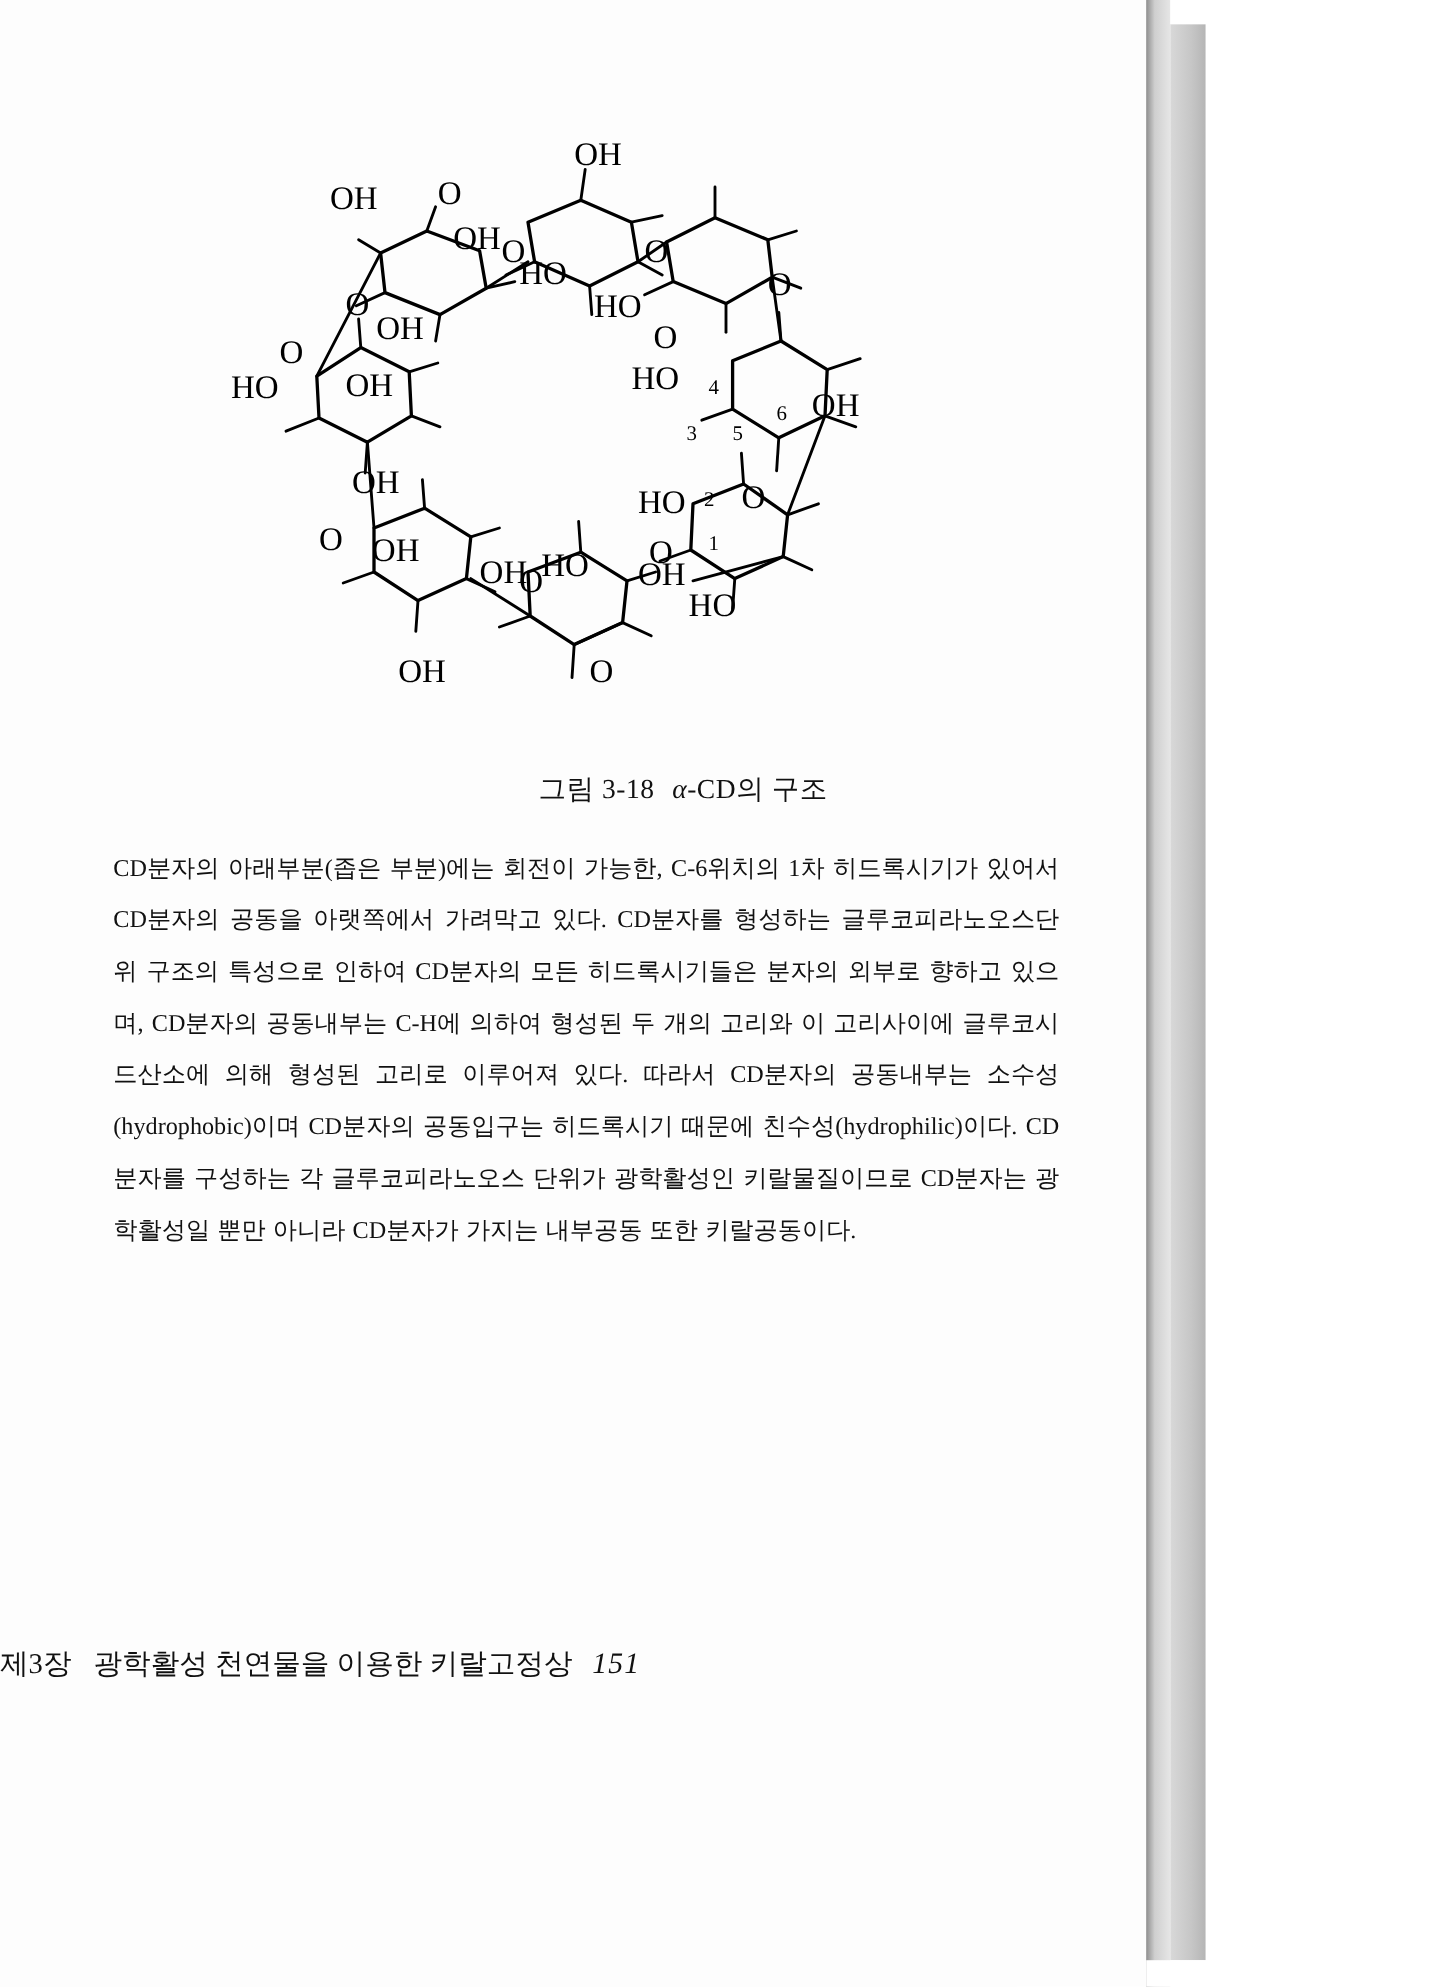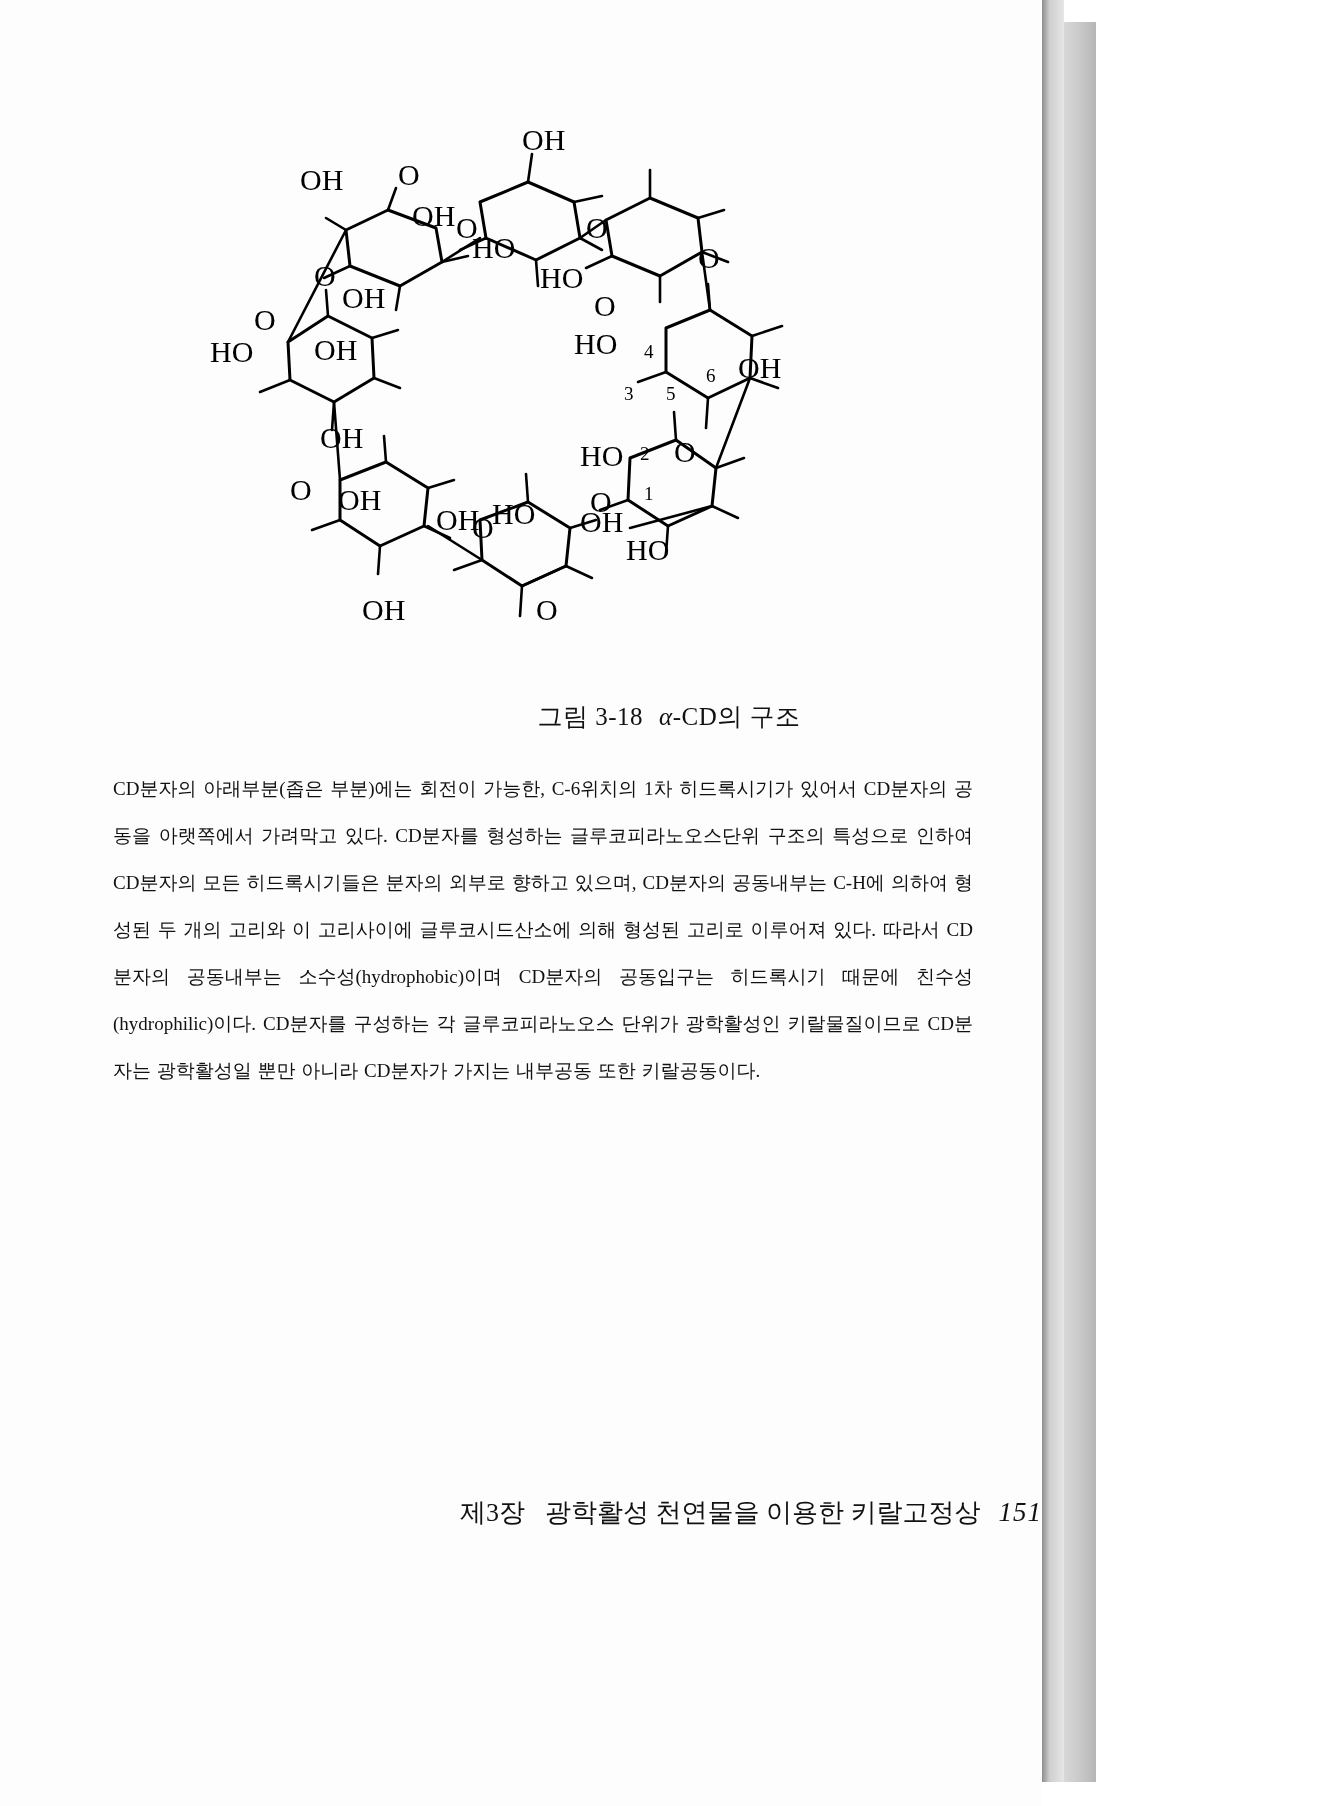--- a/index.html
+++ b/index.html
@@ -80,50 +80,49 @@
 
   #figure-caption {
     position: absolute;
     left: 0;
     top: 700px;
     width: 1242px;
     text-align: center;
     font-size: 25px;
     letter-spacing: 0.5px;
     color: #111;
-    padding-left: 48px;
   }
   #figure-caption .capnum { margin-right: 16px; }
   #figure-caption .capital { font-style: italic; }
 
   
   #body-text {
     position: absolute;
-    left: 113px;
+    left: 103px;
     top: 765px;
     width: 860px;
     color: #111;
-    font-size: 19px;
+    font-size: 22px;
     line-height: 47px;
   }
   #body-text p {
     margin: 0;
     text-align: justify;
     text-justify: inter-word;
     word-spacing: 1px;
   }
   #body-text p.indent { text-indent: 34px; }
 
   
   #page-footer {
     position: absolute;
     left: 0;
     top: 1495px;
     width: 1042px;
-    text-align: right;
+    text-align: left;
     font-size: 26px;
     color: #111;
   }
   #page-footer .chap { margin-right: 20px; }
   #page-footer .folio {
     font-family: "Liberation Serif", serif;
     font-style: italic;
     font-size: 27px;
     margin-left: 18px;
     letter-spacing: 1px;

